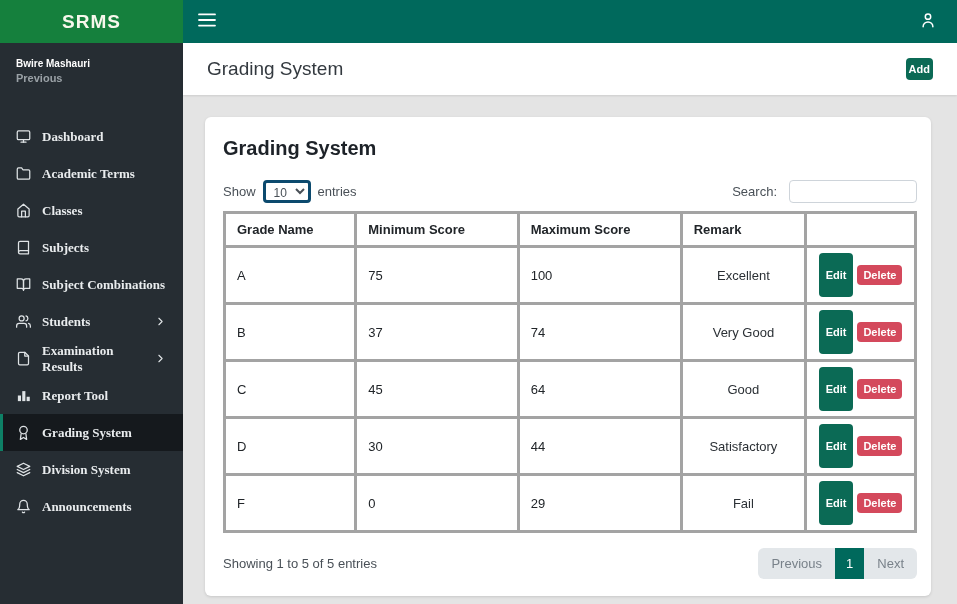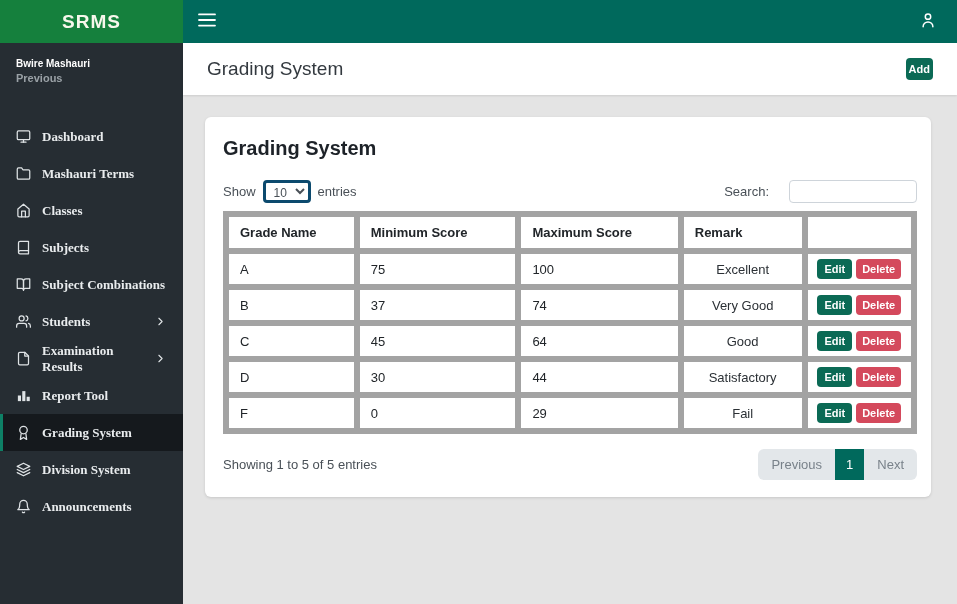--- a/index.html
+++ b/index.html
@@ -57,36 +57,36 @@
     padding: 20px 14px 0 18px;
   }
   .card-title { font-size: 20px; font-weight: 700; color: #1d2228; margin-bottom: 20px; }
   .controls { display: flex; justify-content: space-between; align-items: center; margin-bottom: 8px; font-size: 13px; color: #495057; }
   .length-menu { display: flex; align-items: center; gap: 7px; }
   .length-menu select {
     font-family: inherit; font-size: 12px; color: #495057;
     border: 3px solid #0c4a6e; border-radius: 4px; padding: 2px 4px;
     width: 48px; height: 23px; background: #fff;
   }
-  .search-box { display: flex; align-items: center; gap: 20px; }
+  .search-box { display: flex; align-items: center; gap: 12px; }
   .search-box input {
     width: 128px; height: 23px; border: 1px solid #ced4da; border-radius: 4px;
     padding: 0 7px; font-size: 13px; font-family: inherit;
   }
   table { width: 100%; border-collapse: collapse; font-size: 13px; }
-  th, td { border: 6px solid #a3a3a3; padding: 6px 11px; text-align: left; }
+  th, td { border: 3px solid #a3a3a3; padding: 6px 11px; text-align: left; }
   th { font-weight: 700; color: #212529; padding: 8px 11px; }
   .col-grade { width: 19%; }
   .col-min { width: 23.5%; }
   .col-max { width: 23.6%; }
   .col-remark { width: 18%; }
   .col-actions { width: 15.9%; }
   td.remark-cell { text-align: center; color: #2b3035; }
   td.actions-cell { text-align: center; white-space: nowrap; padding: 5px 6px; }
-  .btn-edit { background: #0b6a55; font-size: 11px; padding: 4px 7px; margin: 0 2px; }
+  .btn-edit { background: #0b6a55; font-size: 11px; padding: 16px 7px; margin: 0 2px; }
   .btn-delete { background: #d4495c; font-size: 11px; padding: 4px 6px; margin: 0 2px; }
   .table-footer { display: flex; justify-content: space-between; align-items: center; padding: 15px 0 17px; font-size: 13px; color: #495057; }
   .pagination { display: flex; background: #e3e7ea; border-radius: 6px; overflow: hidden; font-size: 13px; color: #79828a; }
   .page-btn { padding: 8px 13px; cursor: pointer; }
   .page-btn.current { background: #00695c; color: #ffffff; padding: 8px 11px; }
 </style>
 </head>
 <body>
 
 <aside class="sidebar">
@@ -105,21 +105,21 @@
           </svg>
         </span>
         <span>Dashboard</span>
       </div>
       <div class="nav-item">
         <span class="ico">
           <svg class="" viewBox="0 0 24 24">
             <path d="M22 19a2 2 0 0 1-2 2H4a2 2 0 0 1-2-2V5a2 2 0 0 1 2-2h5l2 3h9a2 2 0 0 1 2 2z"></path>
           </svg>
         </span>
-        <span>Mashauri Terms</span>
+        <span>Academic Terms</span>
       </div>
       <div class="nav-item">
         <span class="ico">
           <svg class="" viewBox="0 0 24 24">
             <path d="M3 9.5 12 2l9 7.5V20a2 2 0 0 1-2 2H5a2 2 0 0 1-2-2z"></path>
             <polyline points="9 22 9 13 15 13 15 22"></polyline>
           </svg>
         </span>
         <span>Classes</span>
       </div>

